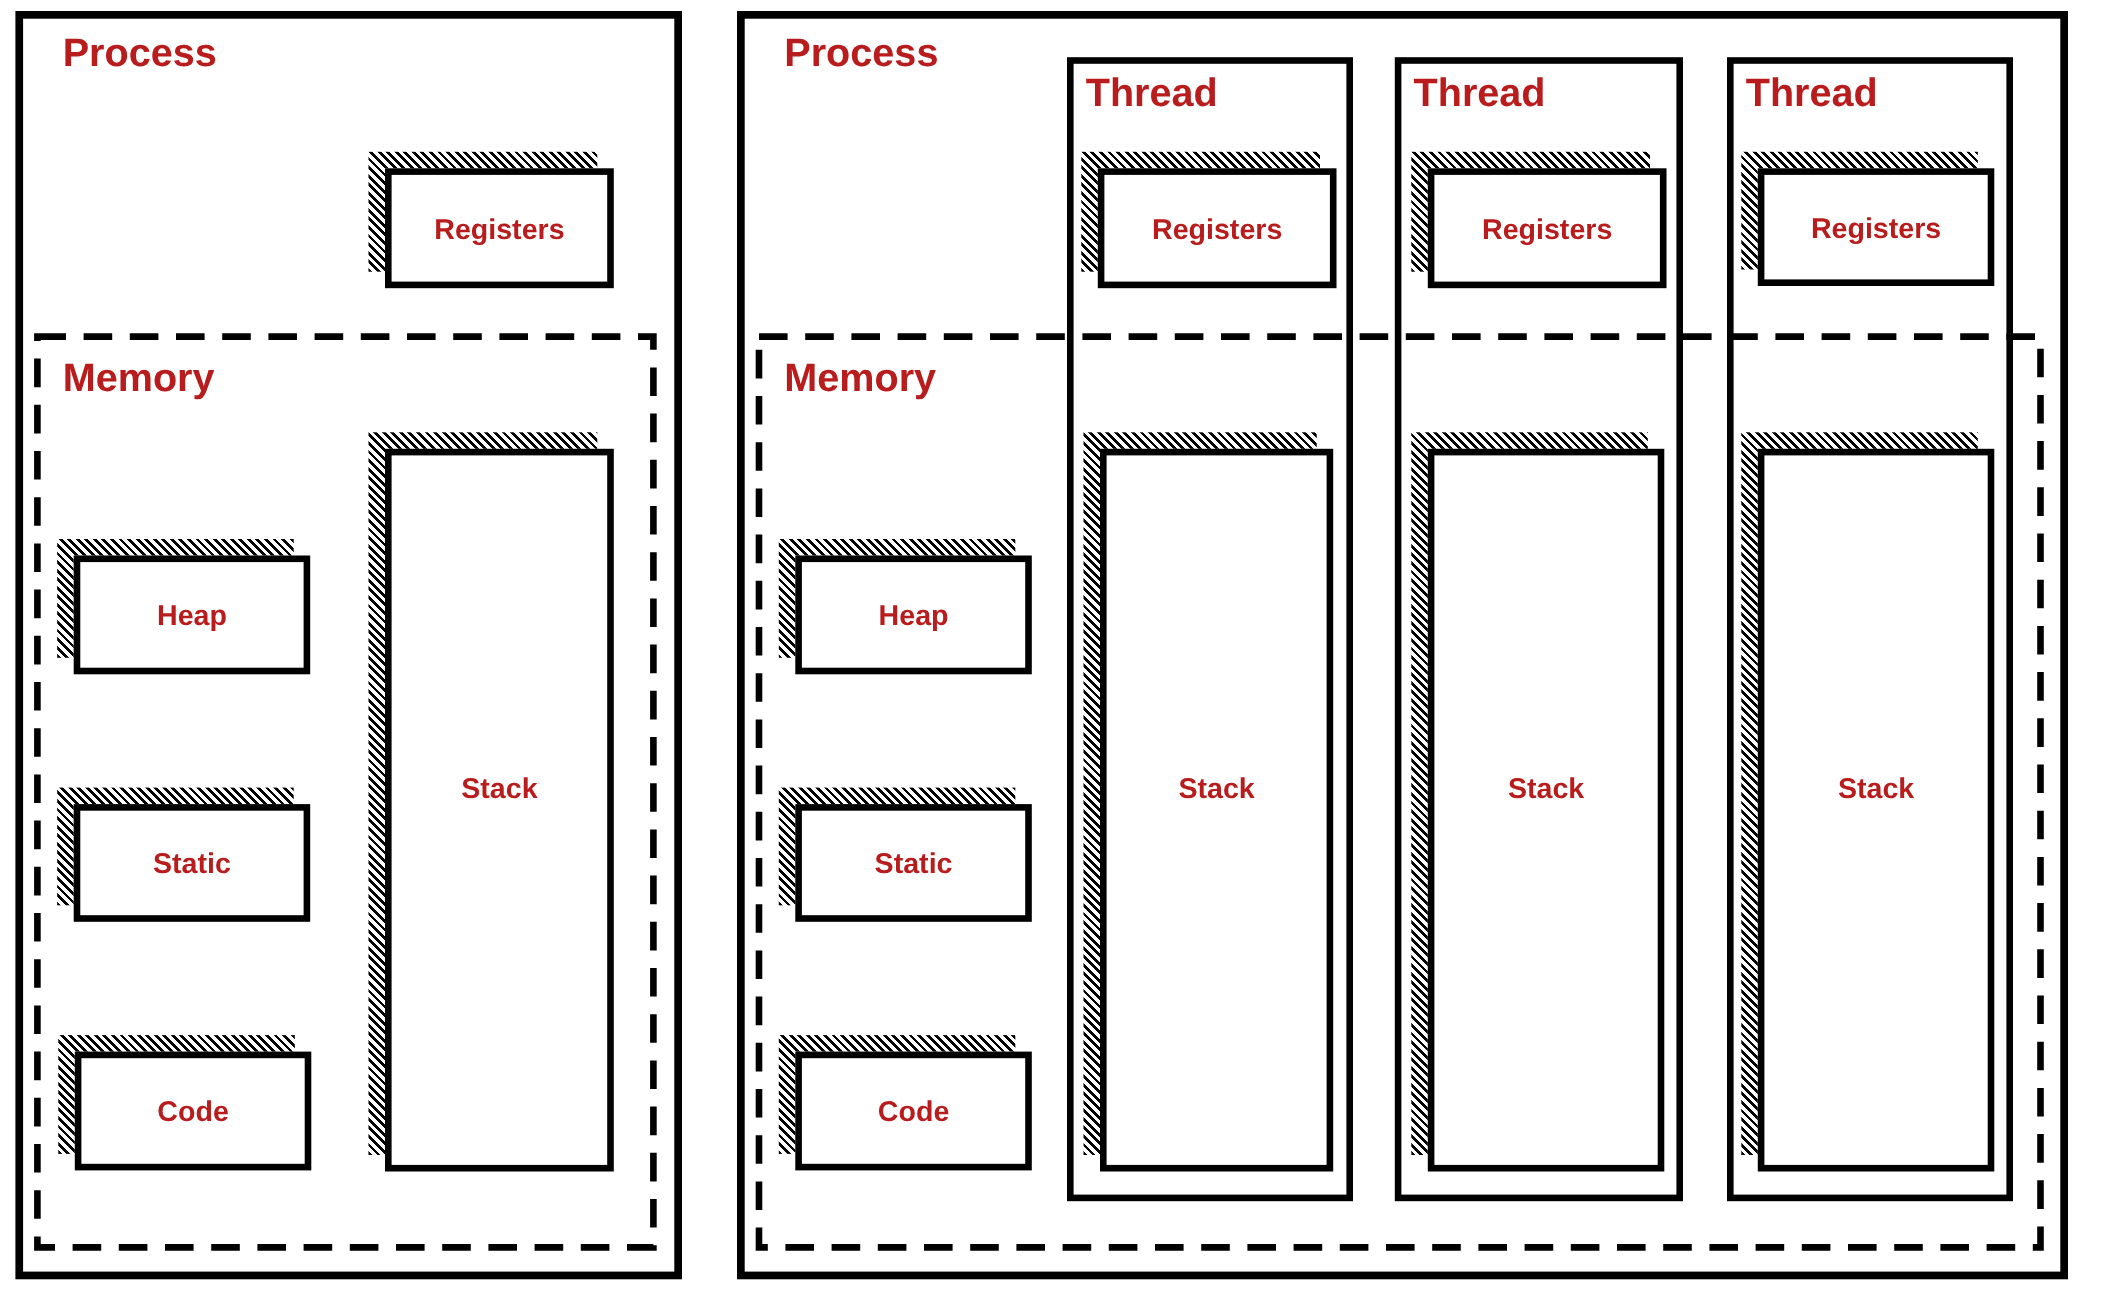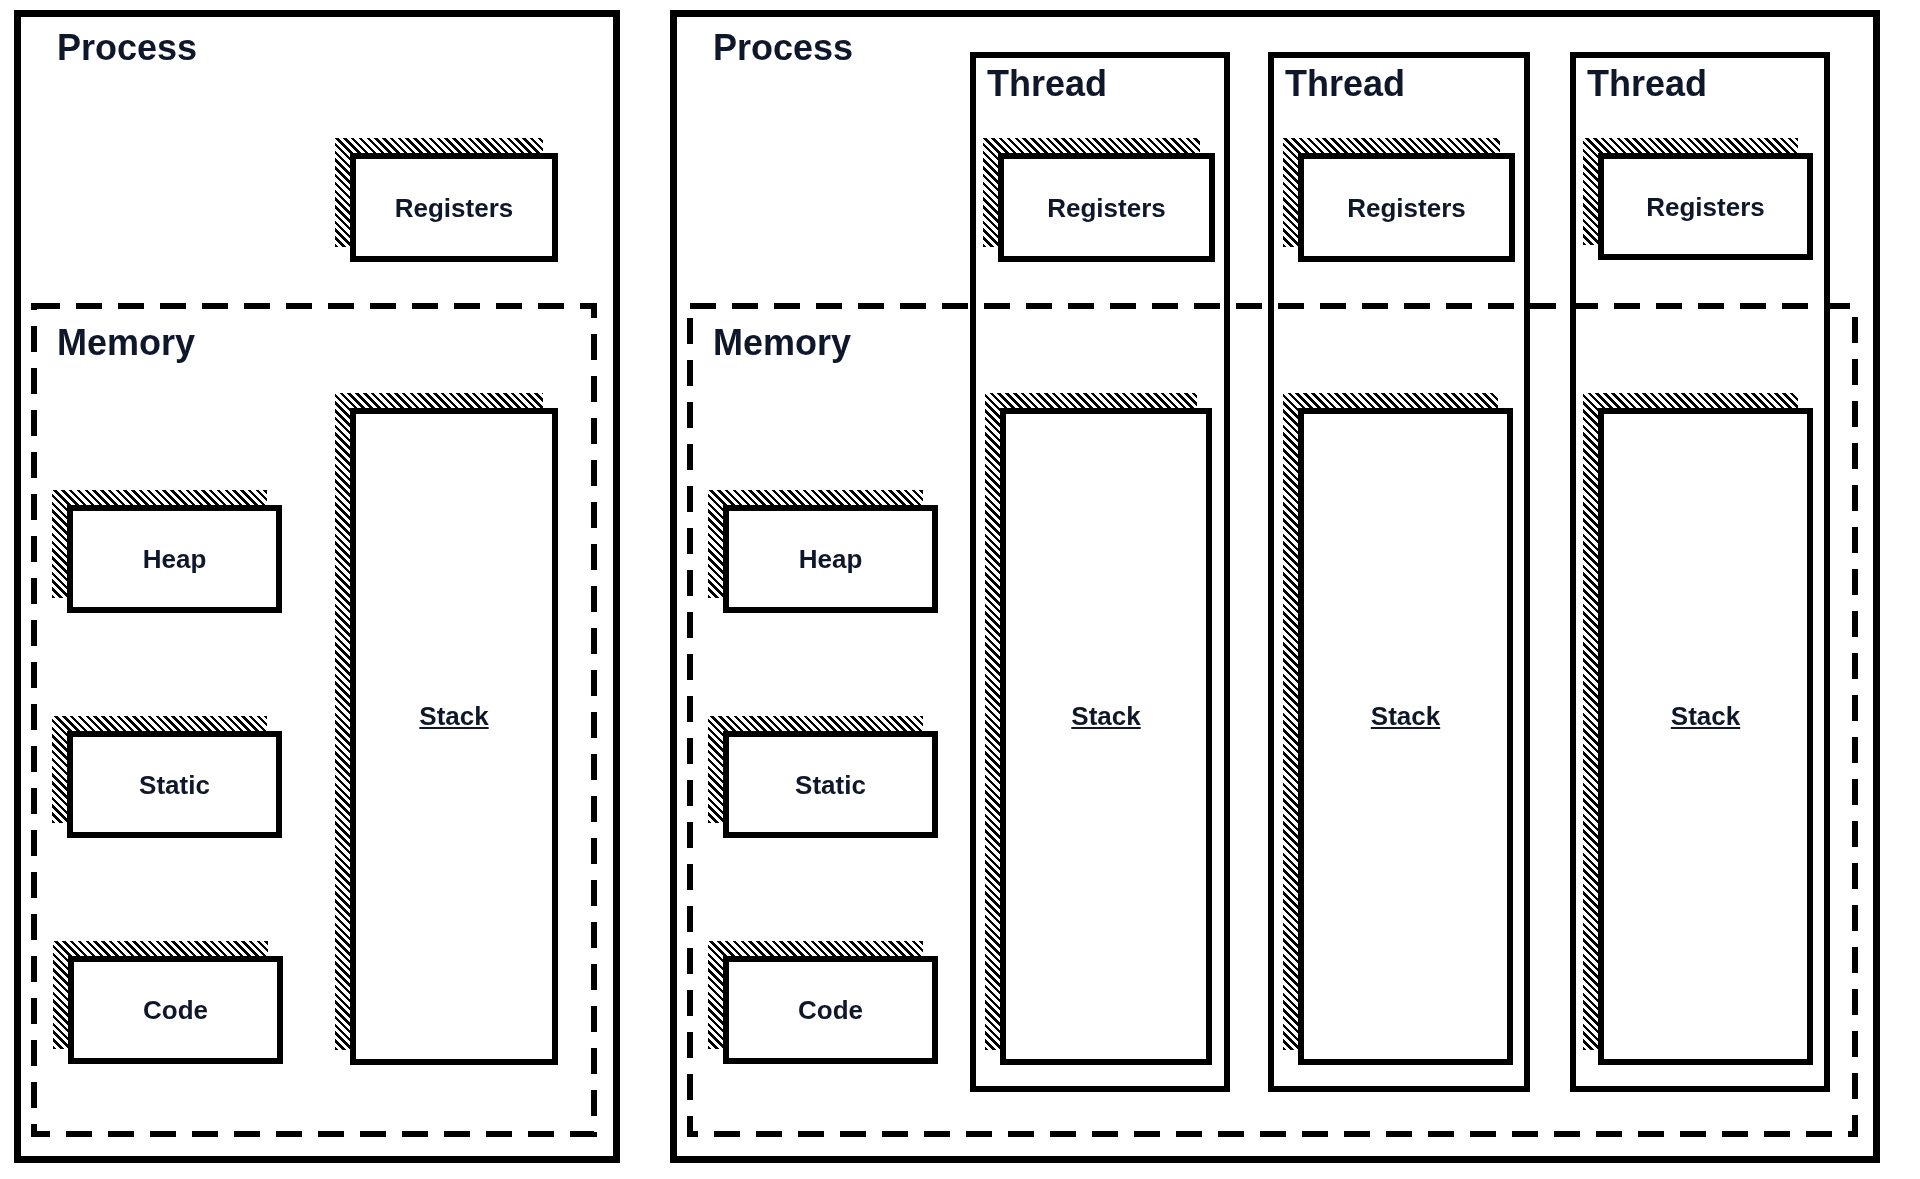--- a/index.html
+++ b/index.html
@@ -1,33 +1,33 @@
 <!DOCTYPE html>
 <html><head>
 <meta charset="utf-8">
 <style>
   html,body{margin:0;padding:0;background:#fff;}
   .canvas{
     position:relative;width:1920px;height:1179px;background:#ffffff;
-    font-family:"Liberation Sans",sans-serif;font-weight:700;color:#0f172a;
+    font-family:"Liberation Sans",sans-serif;font-weight:700;color:#b91c1c;
     overflow:hidden;
   }
   .panel{position:absolute;border:7px solid #000;background:transparent;box-sizing:border-box;}
   .thread{position:absolute;border:6px solid #000;background:transparent;box-sizing:border-box;}
   .dash-svg{position:absolute;left:0;top:0;}
   .hatch{
     position:absolute;
     background:repeating-linear-gradient(45deg,#000 0 2.5px,#fff 2.5px 5.5px);
   }
   .box{
     position:absolute;border:6px solid #000;background:#fff;box-sizing:border-box;
     display:flex;align-items:center;justify-content:center;
     font-size:26px;line-height:1;
   }
-  .box.stack span{margin-bottom:42px;text-decoration:underline;}
+  .box.stack span{margin-bottom:42px;}
   .lbl{position:absolute;font-size:36px;line-height:1;white-space:nowrap;}
 </style>
 </head>
 <body>
 
 <div class="canvas">
 
   <div class="panel" style="left:14px;top:10px;width:606px;height:1153px;"></div>
   <div class="panel" style="left:670px;top:10px;width:1210px;height:1153px;"></div>
 

